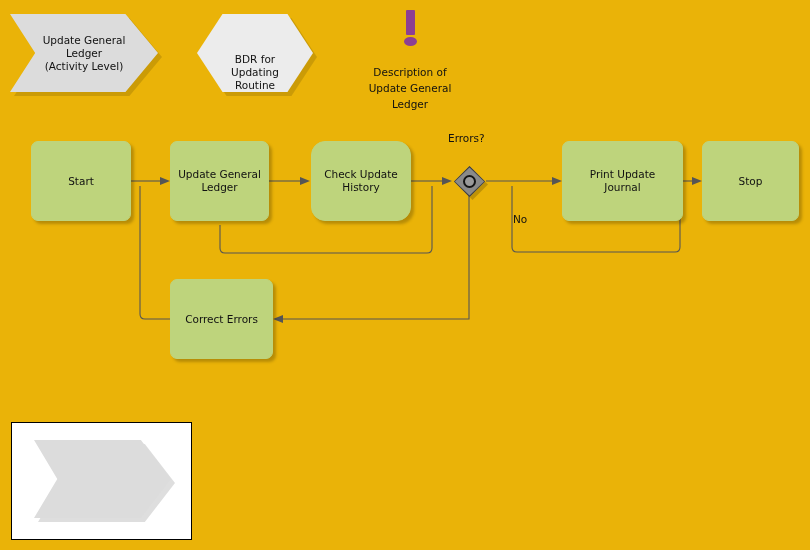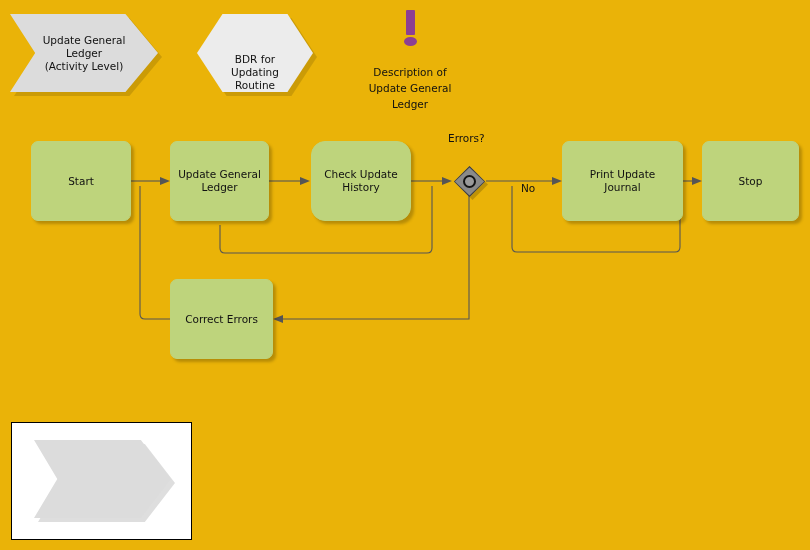--- a/index.html
+++ b/index.html
@@ -259,21 +259,21 @@
   </div>
 
   <div class="gateway" style="left:454px; top:166px; width:31px; height:31px;">
     <div class="dshadow"></div>
     <div class="diamond"></div>
     <div class="dborder"></div>
     <div class="ring"></div>
   </div>
   <div class="edge-label" style="left:448px; top:132px;">Errors?</div>
 
-  <div class="edge-label" style="left:513px; top:182px;padding-left:8px;">No</div>
+  <div class="edge-label" style="left:513px; top:213px;">No</div>
 
   <div class="selframe" style="left:11px; top:422px; width:181px; height:118px;"></div>
 
   <div class="banner chev" style="left:34px; top:440px; width:137px; height:78px;">
     <div class="shadow"></div>
     <div class="shape"></div>
   </div>
 
 </div>
 

